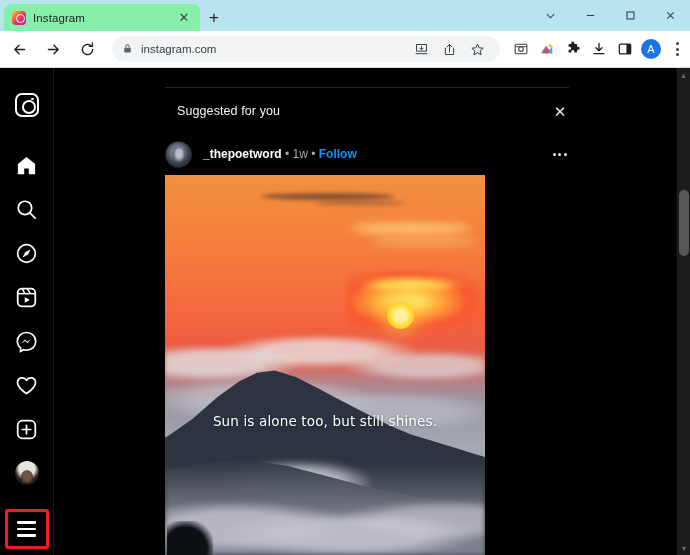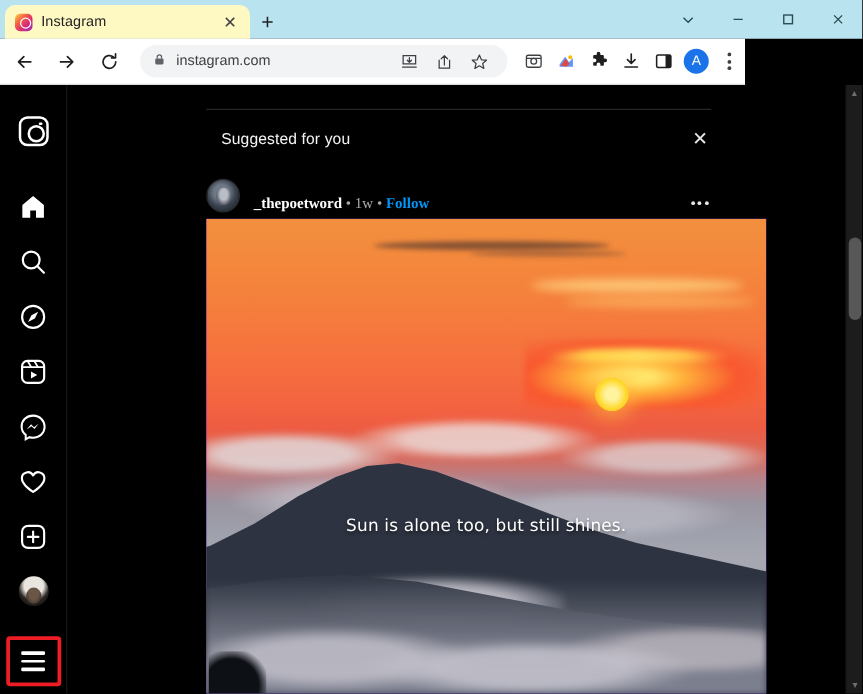--- a/index.html
+++ b/index.html
@@ -14,21 +14,21 @@
   
   .titlebar {
     position: absolute; left: 0; top: 0; width: 690px; height: 31px;
     background: #b9e4ef;
     display: flex; align-items: flex-end;
   }
   .tabstrip { display: flex; align-items: flex-end; height: 31px; flex: 1; padding-left: 4px; }
   .tab {
     display: flex; align-items: center; gap: 7px;
     height: 27px; width: 196px;
-    background: #fef9c3;
+    background: #86efac;
     border-radius: 8px 8px 0 0;
     padding: 0 8px;
     position: relative;
   }
   .tab-favicon {
     width: 14px; height: 14px; border-radius: 4px; flex: 0 0 14px;
     background: linear-gradient(135deg,#f9d749 0%,#f56040 35%,#d62976 65%,#962fbf 100%);
     position: relative;
   }
   .tab-favicon::after {
@@ -50,21 +50,21 @@
     color: #202124; font-size: 17px; font-weight: 500;
   }
   .wincontrols { display: flex; align-items: center; height: 31px; }
   .wc {
     width: 40px; height: 31px; display: flex; align-items: center; justify-content: center;
     color: #2a4a52; font-size: 12px;
   }
   .wc svg { display: block; }
 
   .toolbar {
-    position: absolute; left: 0; top: 31px; width: 596px; height: 37px;
+    position: absolute; left: 0; top: 31px; width: 690px; height: 37px;
     background: #ffffff;
     display: flex; align-items: center; gap: 0;
     border-bottom: 1px solid #dcdcdc;
   }
   .navbtn {
     width: 30px; height: 30px; margin-left: 4px;
     display: flex; align-items: center; justify-content: center;
     color: #1f1f1f;
   }
   .omnibox {
@@ -151,21 +151,21 @@
     position: absolute; left: 111px; top: 34px; width: 404px;
     display: flex; align-items: center; justify-content: space-between;
   }
   .suggest-title { font-size: 12.5px; color: #f5f5f5; font-weight: 400; letter-spacing: .1px; margin-left: 12px; }
   .close-x {
     width: 18px; height: 18px; display: flex; align-items: center; justify-content: center;
     color: #e8e8e8; font-size: 15px; line-height: 1;
   }
   .post-head {
     position: absolute; left: 111px; top: 70px; width: 404px; height: 32px;
-    display: flex; align-items: flex-end; font-family: Liberation Serif, serif;
+    display: flex; align-items: center;
   }
   .post-avatar {
     width: 27px; height: 27px; border-radius: 50%; flex: 0 0 27px;
     background: radial-gradient(circle at 45% 40%, #6f7886 0 30%, #3a4250 55%, #12161c 100%);
     border: 1px solid #2c2c2c; position: relative; overflow: hidden;
   }
   .post-avatar::after {
     content: ""; position: absolute; left: 7px; top: 6px; width: 12px; height: 14px;
     background: radial-gradient(ellipse at 50% 40%, #b9bec6 0 35%, #4a505c 75%, #1a1e24 100%);
     border-radius: 50%;
@@ -174,22 +174,22 @@
   .pm-user { color: #fff; font-weight: bold; }
   .pm-dot, .pm-time { color: #a8a8a8; }
   .pm-follow { color: #0095f6; font-weight: bold; }
   .post-more {
     margin-left: auto; display: flex; gap: 2.6px; align-items: center; padding: 6px 2px;
   }
   .post-more i { width: 3px; height: 3px; background: #e8e8e8; border-radius: 50%; display: block; }
 
   
   .photo {
-    position: absolute; left: 111px; top: 107px; width: 448px; height: 380px;
-    overflow: hidden; background: #6d28d9;
+    position: absolute; left: 111px; top: 107px; width: 320px; height: 380px;
+    overflow: hidden; background: #0f766e;
   }
   .sky {
     position: absolute; inset: 0;
     background: linear-gradient(180deg,
       #f2903f 0%, #f4873c 10%, #f57c3c 20%, #f6703f 30%,
       #f4653f 38%, #ee5c42 44%, #d96a5c 50%, #b2848c 55%,
       #9a95a1 60%, #9ea0ab 66%, #a7a8b2 72%, #9fa1ac 80%,
       #8e93a1 88%, #7d8493 96%, #6f7787 100%);
   }
   .wisp1 { top: 18px; left: 30%; width: 42%; height: 7px;

